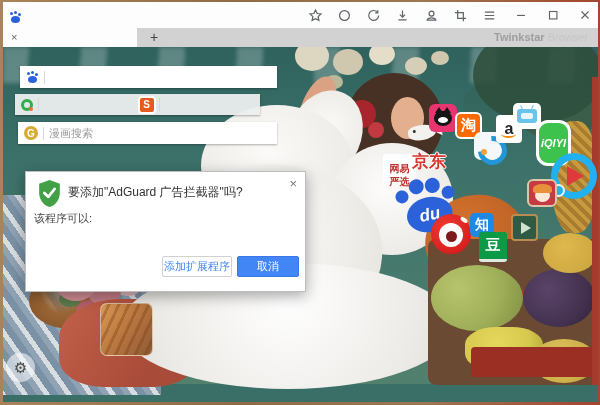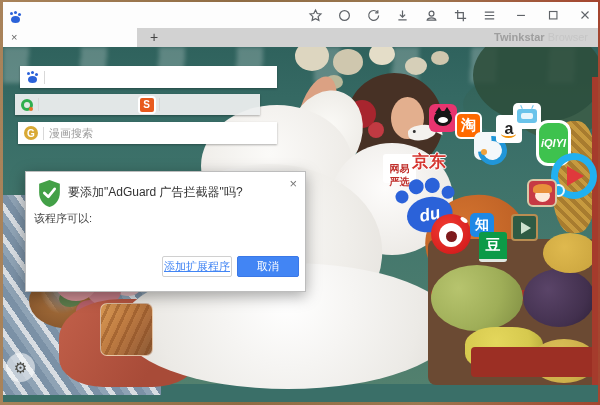--- a/index.html
+++ b/index.html
@@ -199,21 +199,21 @@
   
   .dialog { position:absolute; left:22px; top:124px; width:281px; height:121px; background:#fff;
     border:1px solid #bdbdbd; box-shadow:0 4px 14px rgba(0,0,0,.35); z-index:20; }
   .dlg-shield { position:absolute; left:11px; top:7px; }
   .dlg-title { position:absolute; left:42px; top:12px; font-size:12px; color:#333; }
   .dlg-close { position:absolute; right:8px; top:5px; font-size:13px; color:#777; cursor:pointer; line-height:1; }
   .dlg-line1 { position:absolute; left:8px; top:39px; font-size:11px; color:#444; }
   .dlg-line2 { position:absolute; left:8px; top:57px; font-size:11px; color:#444; }
   .dlg-btn { position:absolute; top:84px; height:21px; font-size:11px; border-radius:2px;
     display:flex; align-items:center; justify-content:center; cursor:pointer; }
-  .dlg-confirm { left:136px; width:70px; background:#fff; border:1px solid #d0d0d0; color:#4285f4;text-decoration:underline; }
+  .dlg-confirm { left:136px; width:70px; background:#fff; border:1px solid #d0d0d0; color:#4285f4; }
   .dlg-cancel { left:211px; width:62px; background:#4285f4; color:#fff; border:1px solid #3b78e7; }
 </style>
 </head>
 <body>
 
 <div class="frame">
   <div class="window">
 
     <div class="titlebar">
       <span class="app-paw mini-paw"></span>

